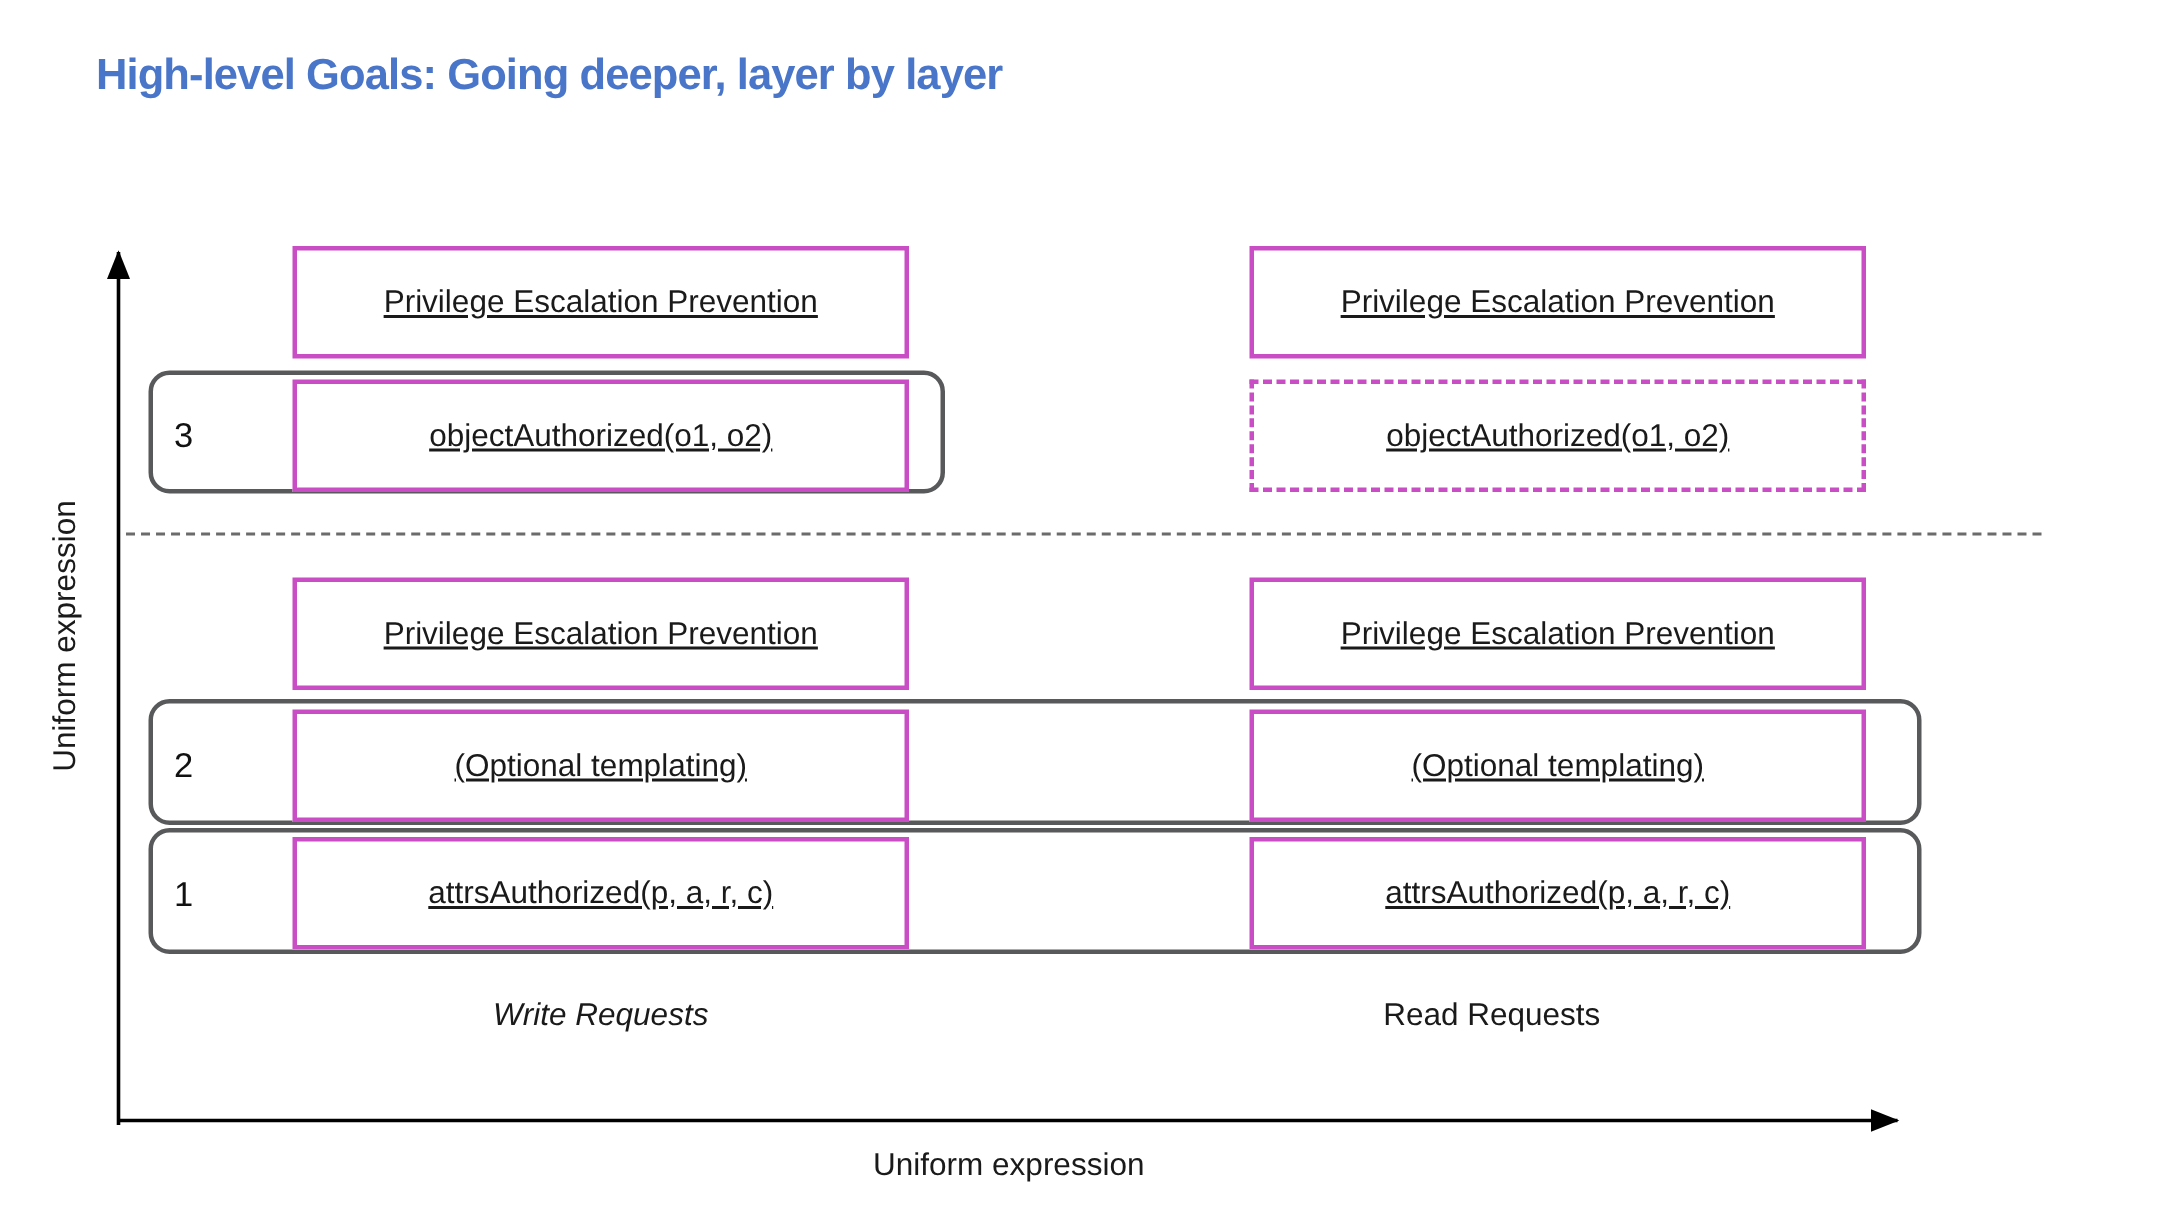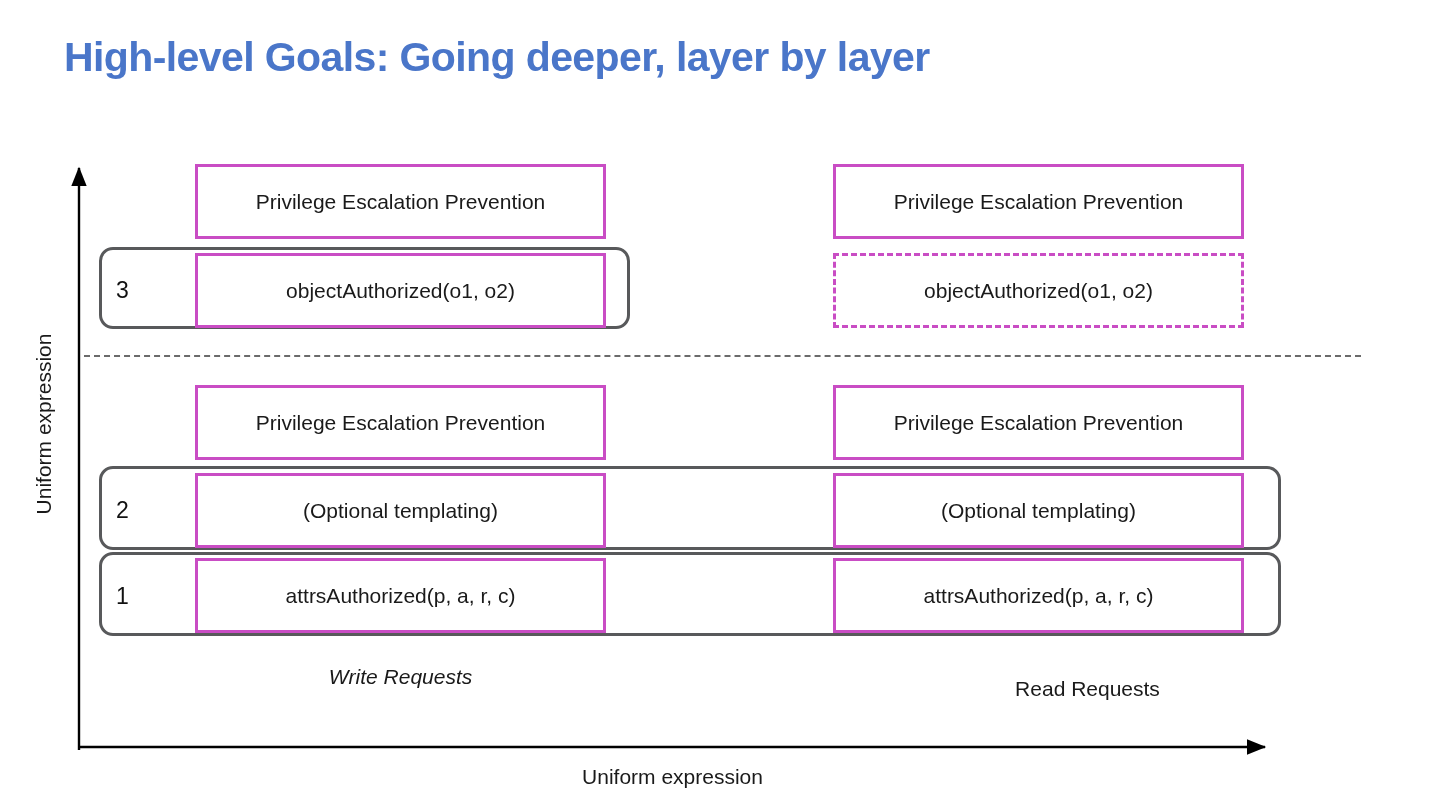--- a/index.html
+++ b/index.html
@@ -14,21 +14,21 @@
     overflow: hidden;
     font-family: "Liberation Sans", sans-serif;
     -webkit-font-smoothing: antialiased;
   }
 
   
   #slide-title {
     position: absolute;
     left: 64px;
     top: 34px;
-    font-size: 41px;
+    font-size: 29px;
     font-weight: bold;
     letter-spacing: -0.6px;
     color: #4A76C9;
     white-space: nowrap;
   }
 
   
   #axes-layer {
     position: absolute;
     left: 0; top: 0;
@@ -80,20 +80,21 @@
     box-sizing: border-box;
     border: 3px solid #C94DC4;
     background: #ffffff;
     display: flex;
     align-items: center;
     justify-content: center;
     font-size: 21px;
     color: #1a1a1a;
     text-align: center;
     white-space: nowrap;
+    text-decoration: underline;
   }
   .cell.dashed {
     border-style: dashed;
     border-width: 3px;
   }
 
   
   .col-caption {
     position: absolute;
     font-size: 21px;
@@ -159,13 +160,13 @@
 <div class="cell dashed" style="left:833px; top:253px; width:411px; height:75px;">objectAuthorized(o1, o2)</div>
 
 <div class="cell" style="left:833px; top:385px; width:411px; height:75px;">Privilege Escalation Prevention</div>
 
 <div class="cell" style="left:833px; top:473px; width:411px; height:75px;">(Optional templating)</div>
 
 <div class="cell" style="left:833px; top:558px; width:411px; height:75px;">attrsAuthorized(p, a, r, c)</div>
 
 <div class="col-caption" style="left:195px; top:665px; width:411px;font-style:italic;">Write Requests</div>
 
-<div class="col-caption" style="left:882px; top:665px; width:411px;margin-top:12px;">Read Requests</div>
+<div class="col-caption" style="left:789px; top:665px; width:411px;">Read Requests</div>
 
 </body></html>

